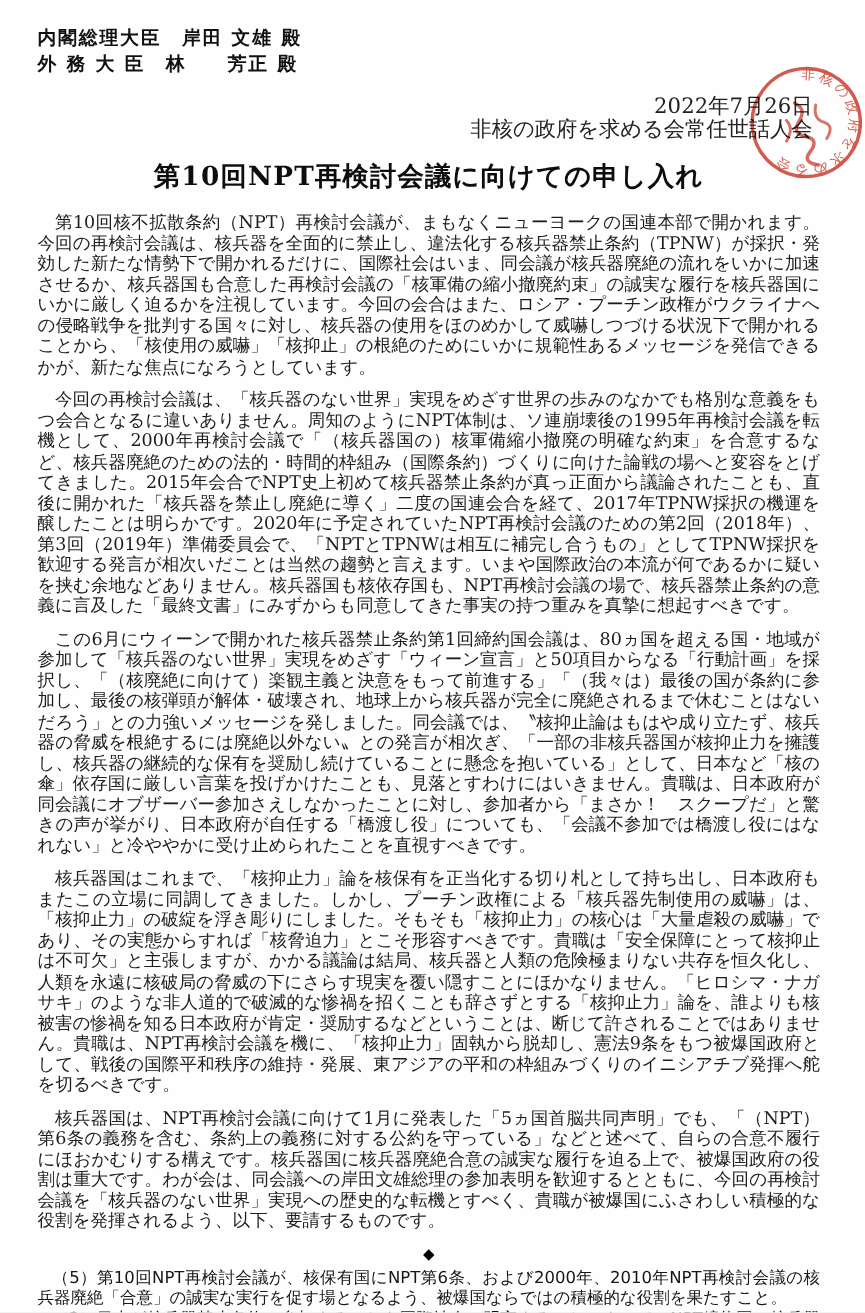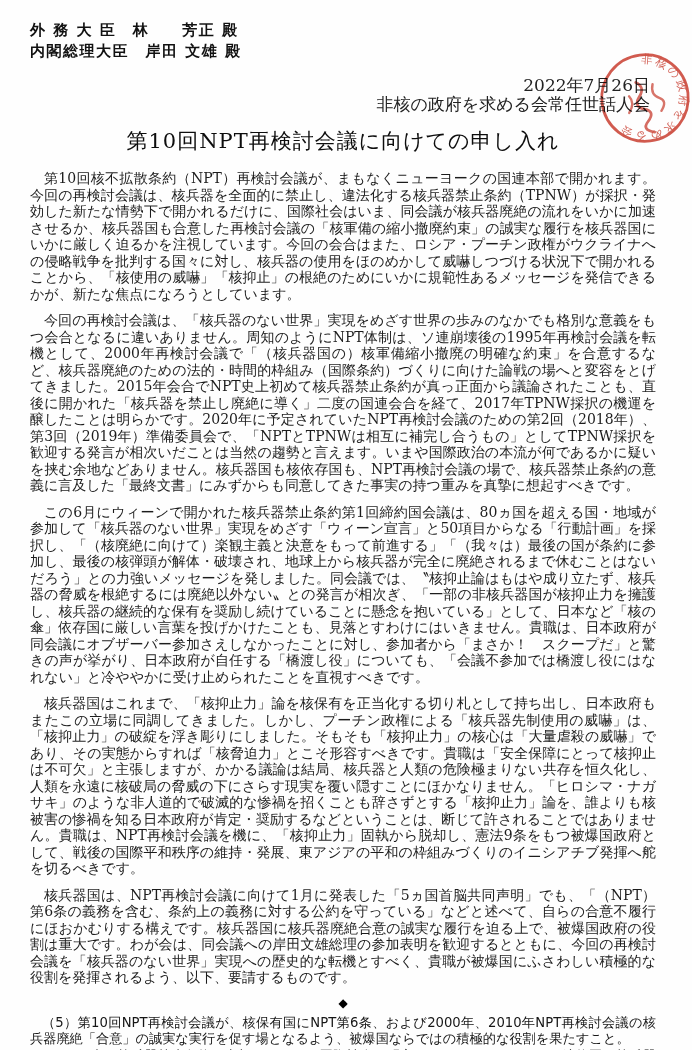--- a/index.html
+++ b/index.html
@@ -9,40 +9,40 @@
     margin:0 auto;
     background:#fefefe;
     box-sizing:border-box;
     padding:20px 36px 0 30px;
     font-family:"DejaVu Serif","Liberation Serif",serif;
     color:#1c1c1c;
     overflow:hidden;
   }
   .addressees{font-size:15px;line-height:21px;font-weight:600;letter-spacing:1.5px;color:#111;}
   .date-block{margin-top:14px;text-align:right;font-size:17px;line-height:19px;padding-right:6px;color:#222;}
-  .doc-title{margin-top:13px;text-align:center;font-size:21px;font-weight:400;letter-spacing:1px;color:#0d0d0d;}
+  .doc-title{margin-top:13px;text-align:center;font-size:21px;font-weight:700;letter-spacing:1px;color:#0d0d0d;}
   .body-text{margin-top:15px;font-size:14px;line-height:16.5px;text-align:justify;color:#1c1c1c;}
   .body-text p{margin:0 0 10px;text-indent:1em;}
   .divider{text-align:center;font-size:12px;line-height:14px;margin:2px 0 5px;color:#000;}
   .requests{font-family:"DejaVu Sans","Liberation Sans",sans-serif;font-size:13.2px;line-height:16.5px;text-align:justify;color:#161616;}
   .requests p{margin:0;text-indent:0.9em;}
   .seal{
     position:absolute;left:599px;top:50px;width:92px;height:96px;
     transform:rotate(-7deg);
     opacity:0.88;mix-blend-mode:multiply;pointer-events:none;
   }
 </style>
 </head>
 <body>
 
 <div class="page">
 
   <div class="addressees">
+    <div>内閣総理大臣　岸田 文雄 殿</div>
     <div>外 務 大 臣　林　　芳正 殿</div>
-    <div>内閣総理大臣　岸田 文雄 殿</div>
   </div>
 
   <div class="date-block">
     <div>2022年7月26日</div>
     <div>非核の政府を求める会常任世話人会</div>
   </div>
 
   <div class="doc-title">第10回NPT再検討会議に向けての申し入れ</div>
 
   <div class="body-text">

